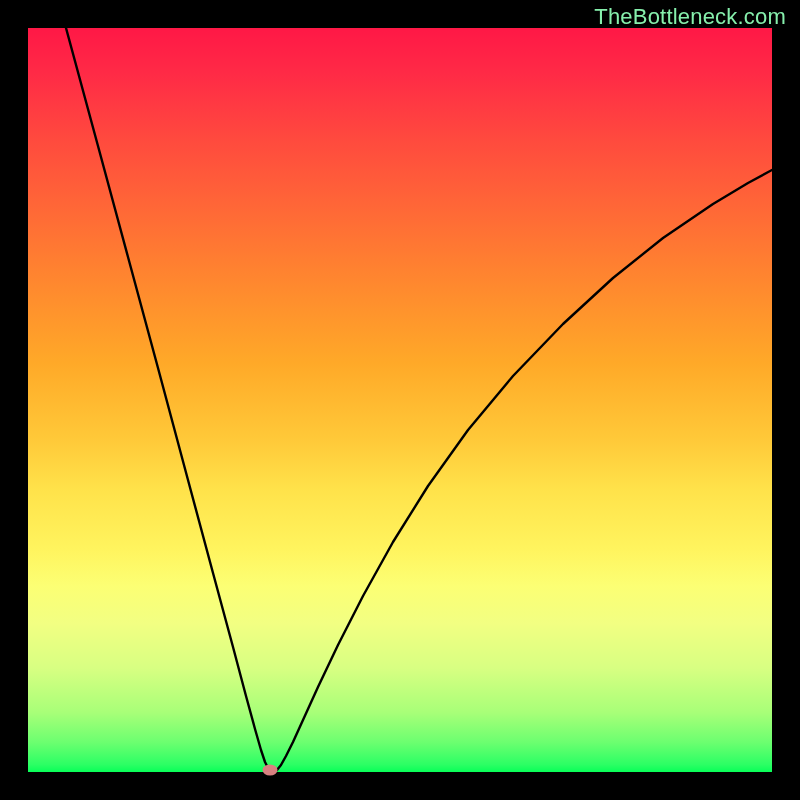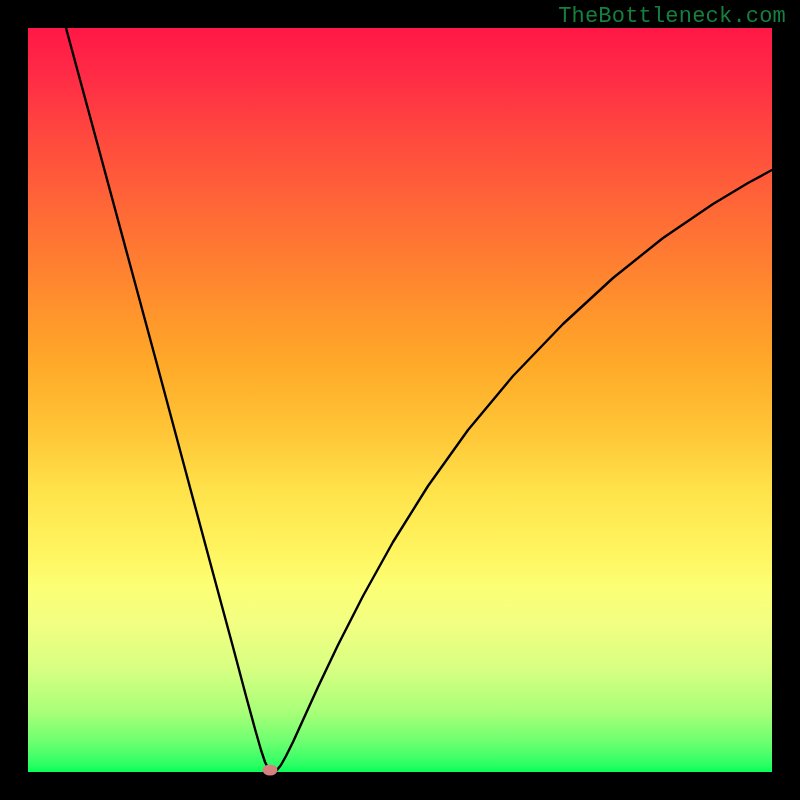--- a/index.html
+++ b/index.html
@@ -33,26 +33,25 @@
       #a8ff78 92%,
       #6cff70 96%,
       #2cff64 99%,
       #08ff58 100%
     );
   }
   .watermark {
     position: absolute;
     top: 4px;
     right: 14px;
-    color: #15803d;
+    color: #86efac;
     font-size: 22px;
     font-weight: 500;
     letter-spacing: 0.2px;
     z-index: 10;
-    font-family: Liberation Mono, monospace;
   }
   .curve-svg {
     position: absolute;
     left: 28px;
     top: 28px;
     width: 744px;
     height: 744px;
     z-index: 5;
   }
   .marker {

